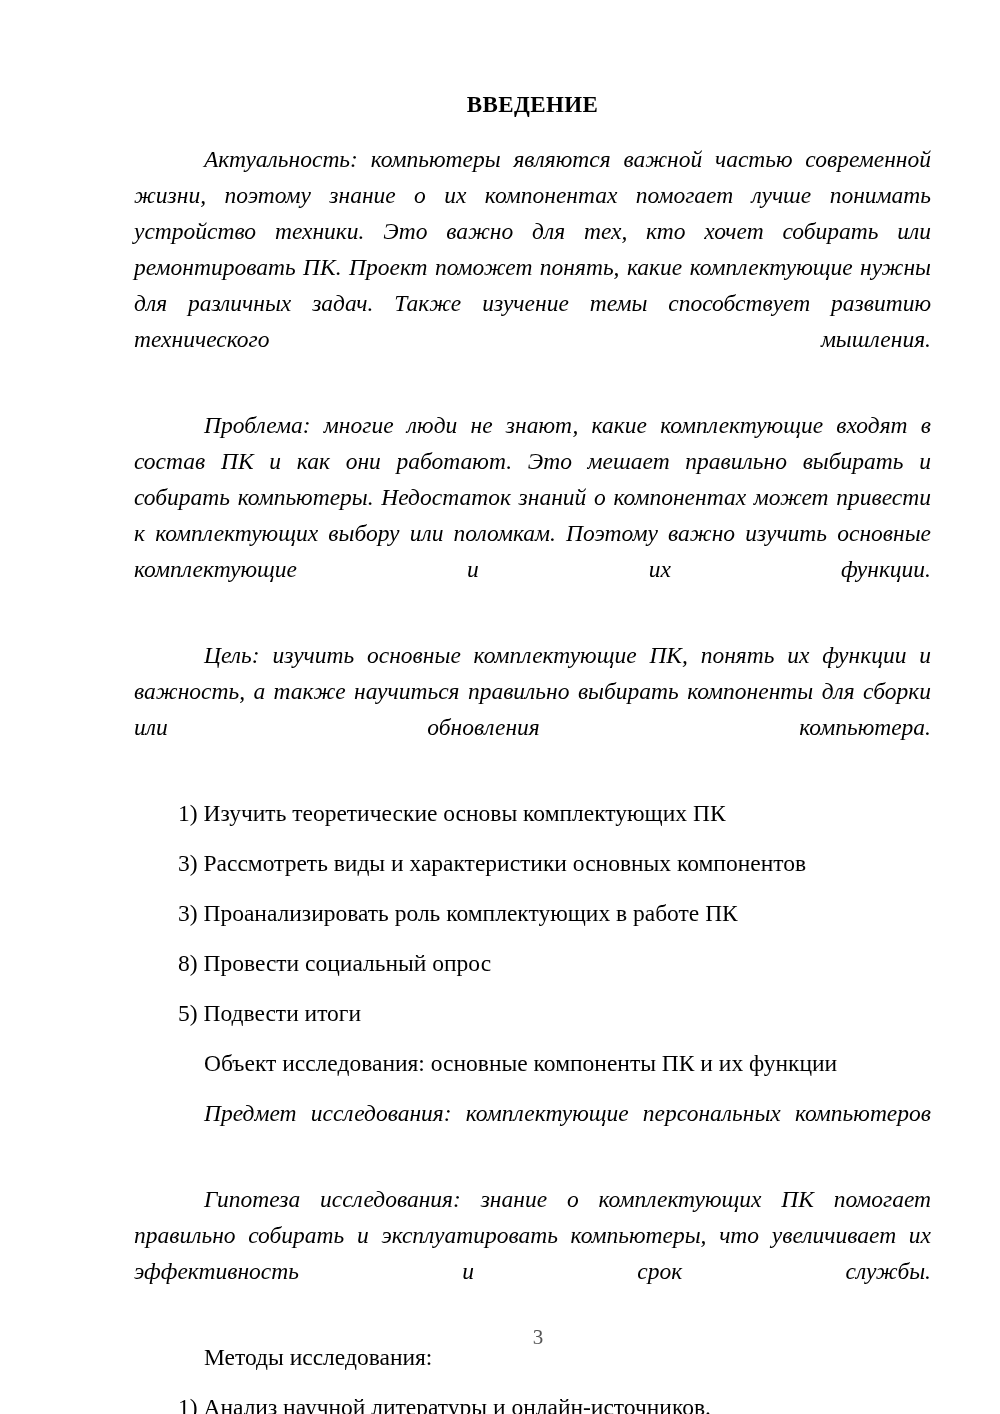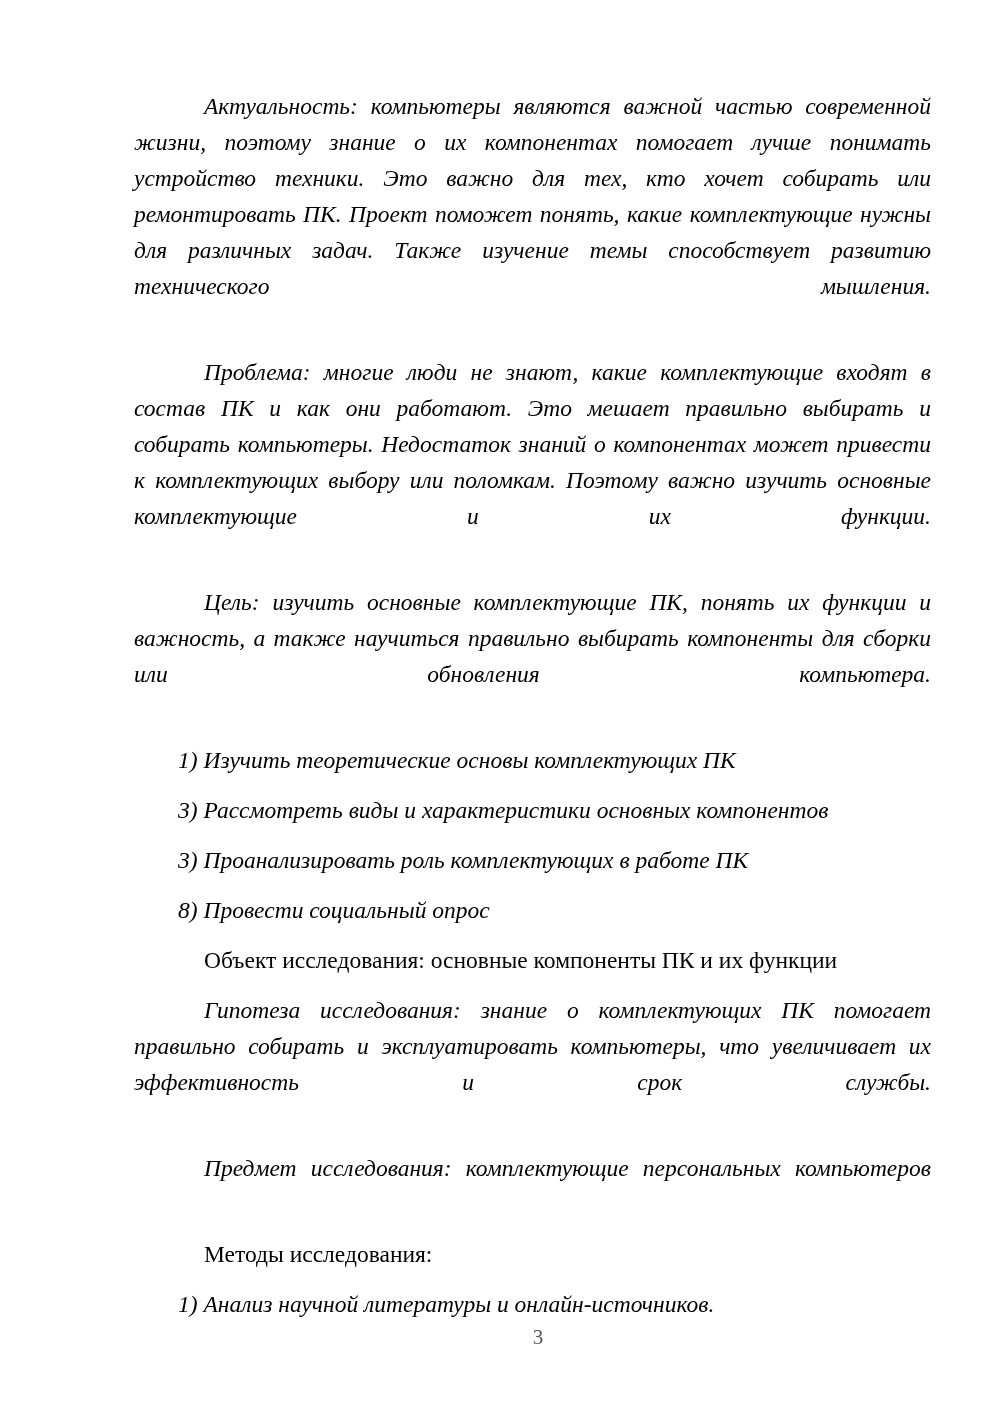--- a/index.html
+++ b/index.html
@@ -70,21 +70,20 @@
     margin: 0 0 14px 0;
   }
 
   .list-item {
     font-size: 23.5px;
     line-height: 36px;
     text-align: left;
     text-indent: 0;
     margin: 0 0 14px 0;
     padding-left: 44px;
-    font-style: italic;
   }
 
   .page-number {
     position: absolute;
     left: 0;
     top: 1327px;
     width: 1000px;
     text-align: center;
     font-size: 21px;
     line-height: 1;
@@ -95,42 +94,44 @@
     left: 38px;
   }
 </style>
 </head>
 <body>
 
 <div class="page">
 
   <div class="content">
 
+    <h1 class="doc-title">ВВЕДЕНИЕ</h1>
 
     <p class="para">Актуальность: компьютеры являются важной частью современной жизни, поэтому знание о их компонентах помогает лучше понимать устройство техники. Это важно для тех, кто хочет собирать или ремонтировать ПК. Проект поможет понять, какие комплектующие нужны для различных задач. Также изучение темы способствует развитию технического мышления.</p>
 
     <p class="para">Проблема: многие люди не знают, какие комплектующие входят в состав ПК и как они работают. Это мешает правильно выбирать и собирать компьютеры. Недостаток знаний о компонентах может привести к комплектующих выбору или поломкам. Поэтому важно изучить основные комплектующие и их функции.</p>
 
     <p class="para">Цель: изучить основные комплектующие ПК, понять их функции и важность, а также научиться правильно выбирать компоненты для сборки или обновления компьютера.</p>
 
 
     <p class="list-item">1) Изучить теоретические основы комплектующих ПК</p>
 
     <p class="list-item">3) Рассмотреть виды и характеристики основных компонентов</p>
 
     <p class="list-item">3) Проанализировать роль комплектующих в работе ПК</p>
 
     <p class="list-item">8) Провести социальный опрос</p>
 
+    <p class="list-item">5) Подвести итоги</p>
 
     <p class="lead-line">Объект исследования: основные компоненты ПК и их функции</p>
 
+    <p class="para">Предмет исследования: комплектующие персональных компьютеров</p>
+
     <p class="para">Гипотеза исследования: знание о комплектующих ПК помогает правильно собирать и эксплуатировать компьютеры, что увеличивает их эффективность и срок службы.</p>
-
-    <p class="para">Предмет исследования: комплектующие персональных компьютеров</p>
 
     <p class="lead-line">Методы исследования:</p>
 
     <p class="list-item">1) Анализ научной литературы и онлайн-источников.</p>
 
   </div>
 
   <div class="page-number">
     <span>3</span>
   </div>

